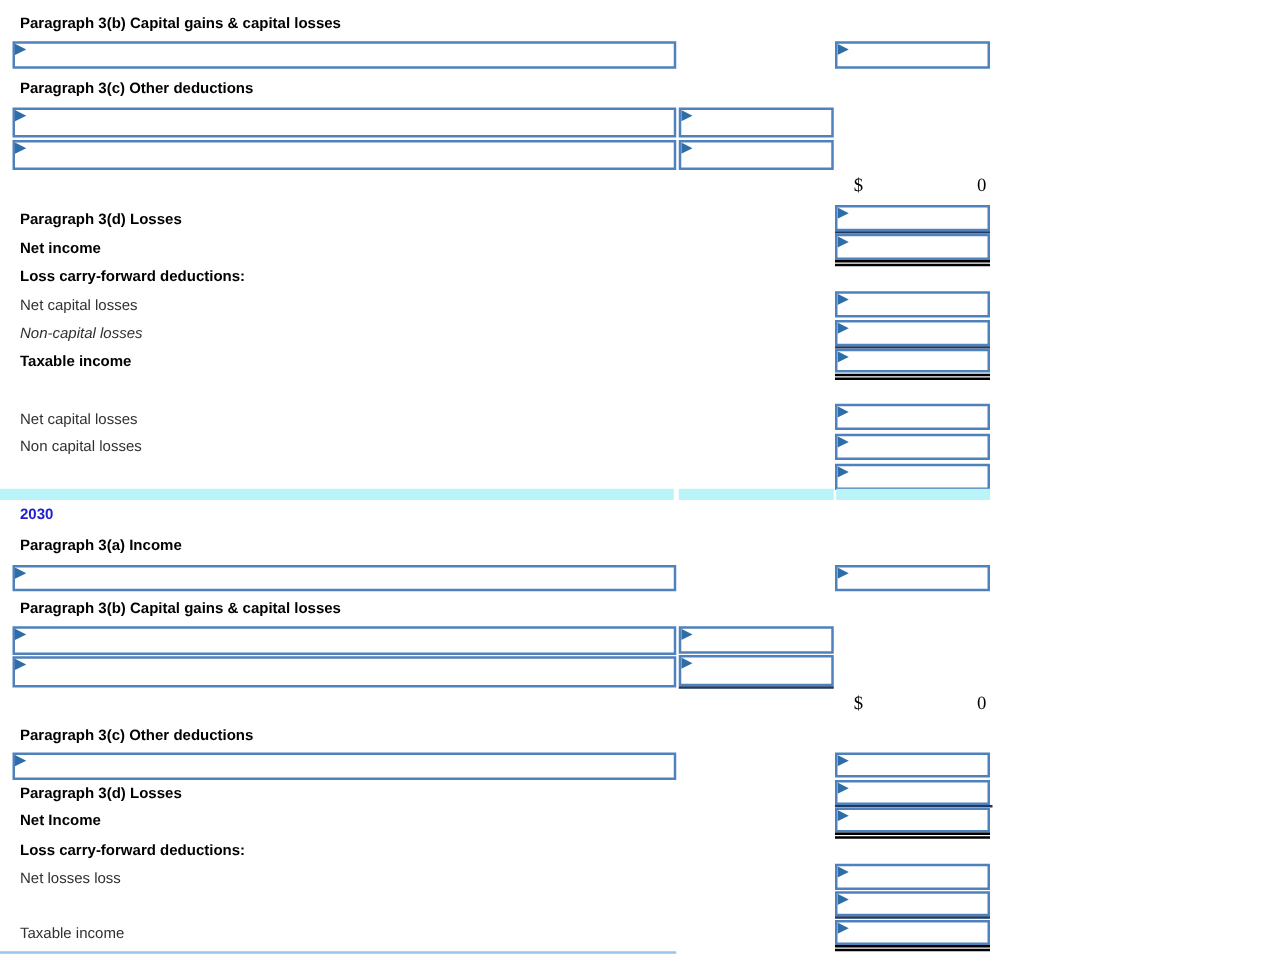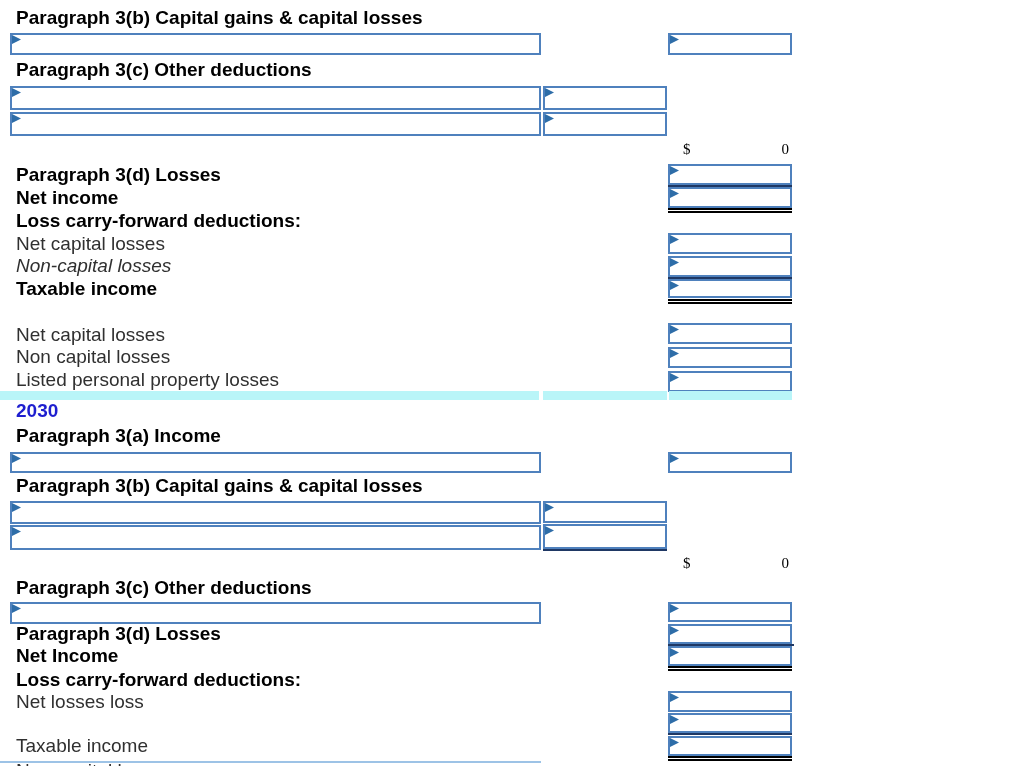--- a/index.html
+++ b/index.html
@@ -2,21 +2,21 @@
 <html><head>
 <meta charset="utf-8">
 <title>Tax Schedule Worksheet</title>
 <style>
   html,body{margin:0;padding:0;background:#fff;}
   .sheet{
     position:relative;width:1022px;height:766px;background:#ffffff;overflow:hidden;
     font-family:"Liberation Sans",sans-serif;
   }
   .lbl{
-    position:absolute;left:16px;font-size:19px;line-height:16px;color:#303030;white-space:nowrap;
+    position:absolute;left:16px;font-size:12px;line-height:16px;color:#303030;white-space:nowrap;
   }
   .lbl.b{font-weight:bold;color:#000;}
   .lbl.year{color:#1E1ECF;font-weight:bold;}
   .cellbox{
     position:absolute;background:#fff;border:2px solid #4F81BD;box-sizing:border-box;
   }
   .flag{position:absolute;top:0;left:0;pointer-events:none;}
   .cellinput{
     position:absolute;top:0;left:0;width:100%;height:100%;border:none;outline:none;
     background:transparent;font-family:"Liberation Sans",sans-serif;font-size:14px;color:#000;
@@ -141,21 +141,20 @@
   </div>
 
   <div class="lbl" style="top:349px;">Non capital losses</div>
   <div class="cellbox" style="left:668px;top:347px;width:124px;height:21px;">
     <svg class="flag" width="10" height="10" viewBox="0 0 10 10">
         <polygon points="0,0 9,4.5 0,9" fill="#2E6DA8"></polygon>
       </svg>
     <input class="cellinput" style="">
   </div>
 
-  <div class="lbl" style="top:372px;">Listed personal property losses</div>
   <div class="cellbox" style="left:668px;top:371px;width:124px;height:21px;">
     <svg class="flag" width="10" height="10" viewBox="0 0 10 10">
         <polygon points="0,0 9,4.5 0,9" fill="#2E6DA8"></polygon>
       </svg>
     <input class="cellinput" style="">
   </div>
 
   <div class="cyan" style="left:0;width:539px;"></div>
   <div class="cyan" style="left:543px;width:124px;"></div>
   <div class="cyan" style="left:669px;width:123px;"></div>

